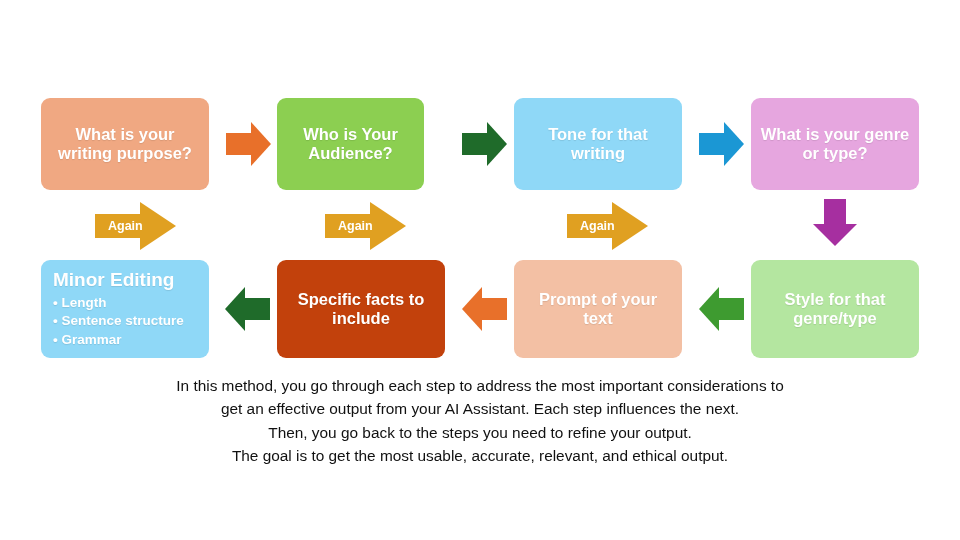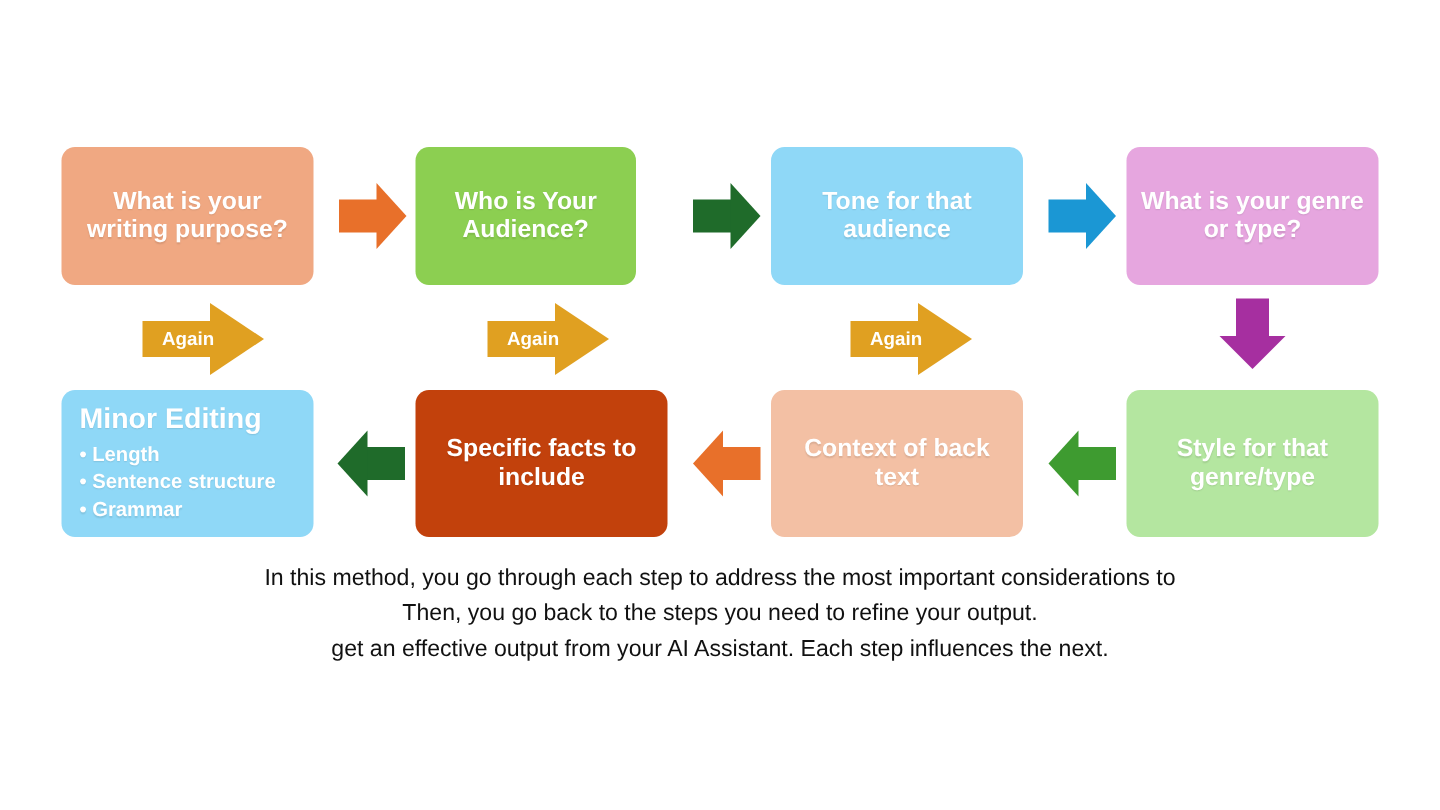--- a/index.html
+++ b/index.html
@@ -87,21 +87,21 @@
 
   <div class="pbox" id="box-purpose" style="left: 41px; top: 98px; width: 168px; height: 92px; background: rgb(240, 168, 130);">
     <span>What is your writing purpose?</span>
   </div>
 
   <div class="pbox" id="box-audience" style="left: 277px; top: 98px; width: 147px; height: 92px; background: rgb(140, 207, 81);">
     <span>Who is Your Audience?</span>
   </div>
 
   <div class="pbox" id="box-tone" style="left: 514px; top: 98px; width: 168px; height: 92px; background: rgb(143, 216, 247);">
-    <span>Tone for that audience</span>
+    <span>Tone for that writing</span>
   </div>
 
   <div class="pbox" id="box-genre" style="left: 751px; top: 98px; width: 168px; height: 92px; background: rgb(230, 166, 223);">
     <span>What is your genre or type?</span>
   </div>
 
   <div class="pbox lefted" id="box-editing" style="left: 41px; top: 260px; width: 168px; height: 98px; background: rgb(143, 216, 247);">
     <div>
       <span class="bx-title">Minor Editing</span>
       <div class="bullets">
@@ -110,21 +110,21 @@
         <div>Grammar</div>
       </div>
     </div>
   </div>
 
   <div class="pbox" id="box-facts" style="left: 277px; top: 260px; width: 168px; height: 98px; background: #c2410c;">
     <span>Specific facts to include</span>
   </div>
 
   <div class="pbox" id="box-context" style="left: 514px; top: 260px; width: 168px; height: 98px; background: rgb(243, 192, 164);">
-    <span>Context of back text</span>
+    <span>Prompt of your text</span>
   </div>
 
   <div class="pbox" id="box-style" style="left: 751px; top: 260px; width: 168px; height: 98px; background: rgb(180, 230, 160);">
     <span>Style for that genre/type</span>
   </div>
 
   <div class="arrow right" id="conn-0" style="left:226px; top:122px; width:44px; height:44px;">
     <div class="stem" style="background: rgb(232, 112, 42);"></div>
     <div class="head" style="border-top-width: 22px; border-bottom-width: 22px; border-left: 20.24px solid rgb(232, 112, 42);"></div>
   </div>
@@ -172,18 +172,19 @@
   </div>
 
   <div class="again arrow right" id="again-2" style="left:567px; top:202px; width:80px; height:48px;">
     <div class="stem" style="background: rgb(224, 160, 33);"></div>
     <div class="head" style="border-top-width: 24px; border-bottom-width: 24px; border-left: 36.8px solid rgb(224, 160, 33);"></div>
     <span class="lbl">Again</span>
   </div>
 
   <div class="body-text">
     <div>In this method, you go through each step to address the most important considerations to</div>
+    <div>get an effective output from your AI Assistant. Each step influences the next.</div>
     <div>Then, you go back to the steps you need to refine your output.</div>
-    <div>get an effective output from your AI Assistant. Each step influences the next.</div>
+    <div>The goal is to get the most usable, accurate, relevant, and ethical output.</div>
   </div>
 
 
 </div>
 
 </body></html>

